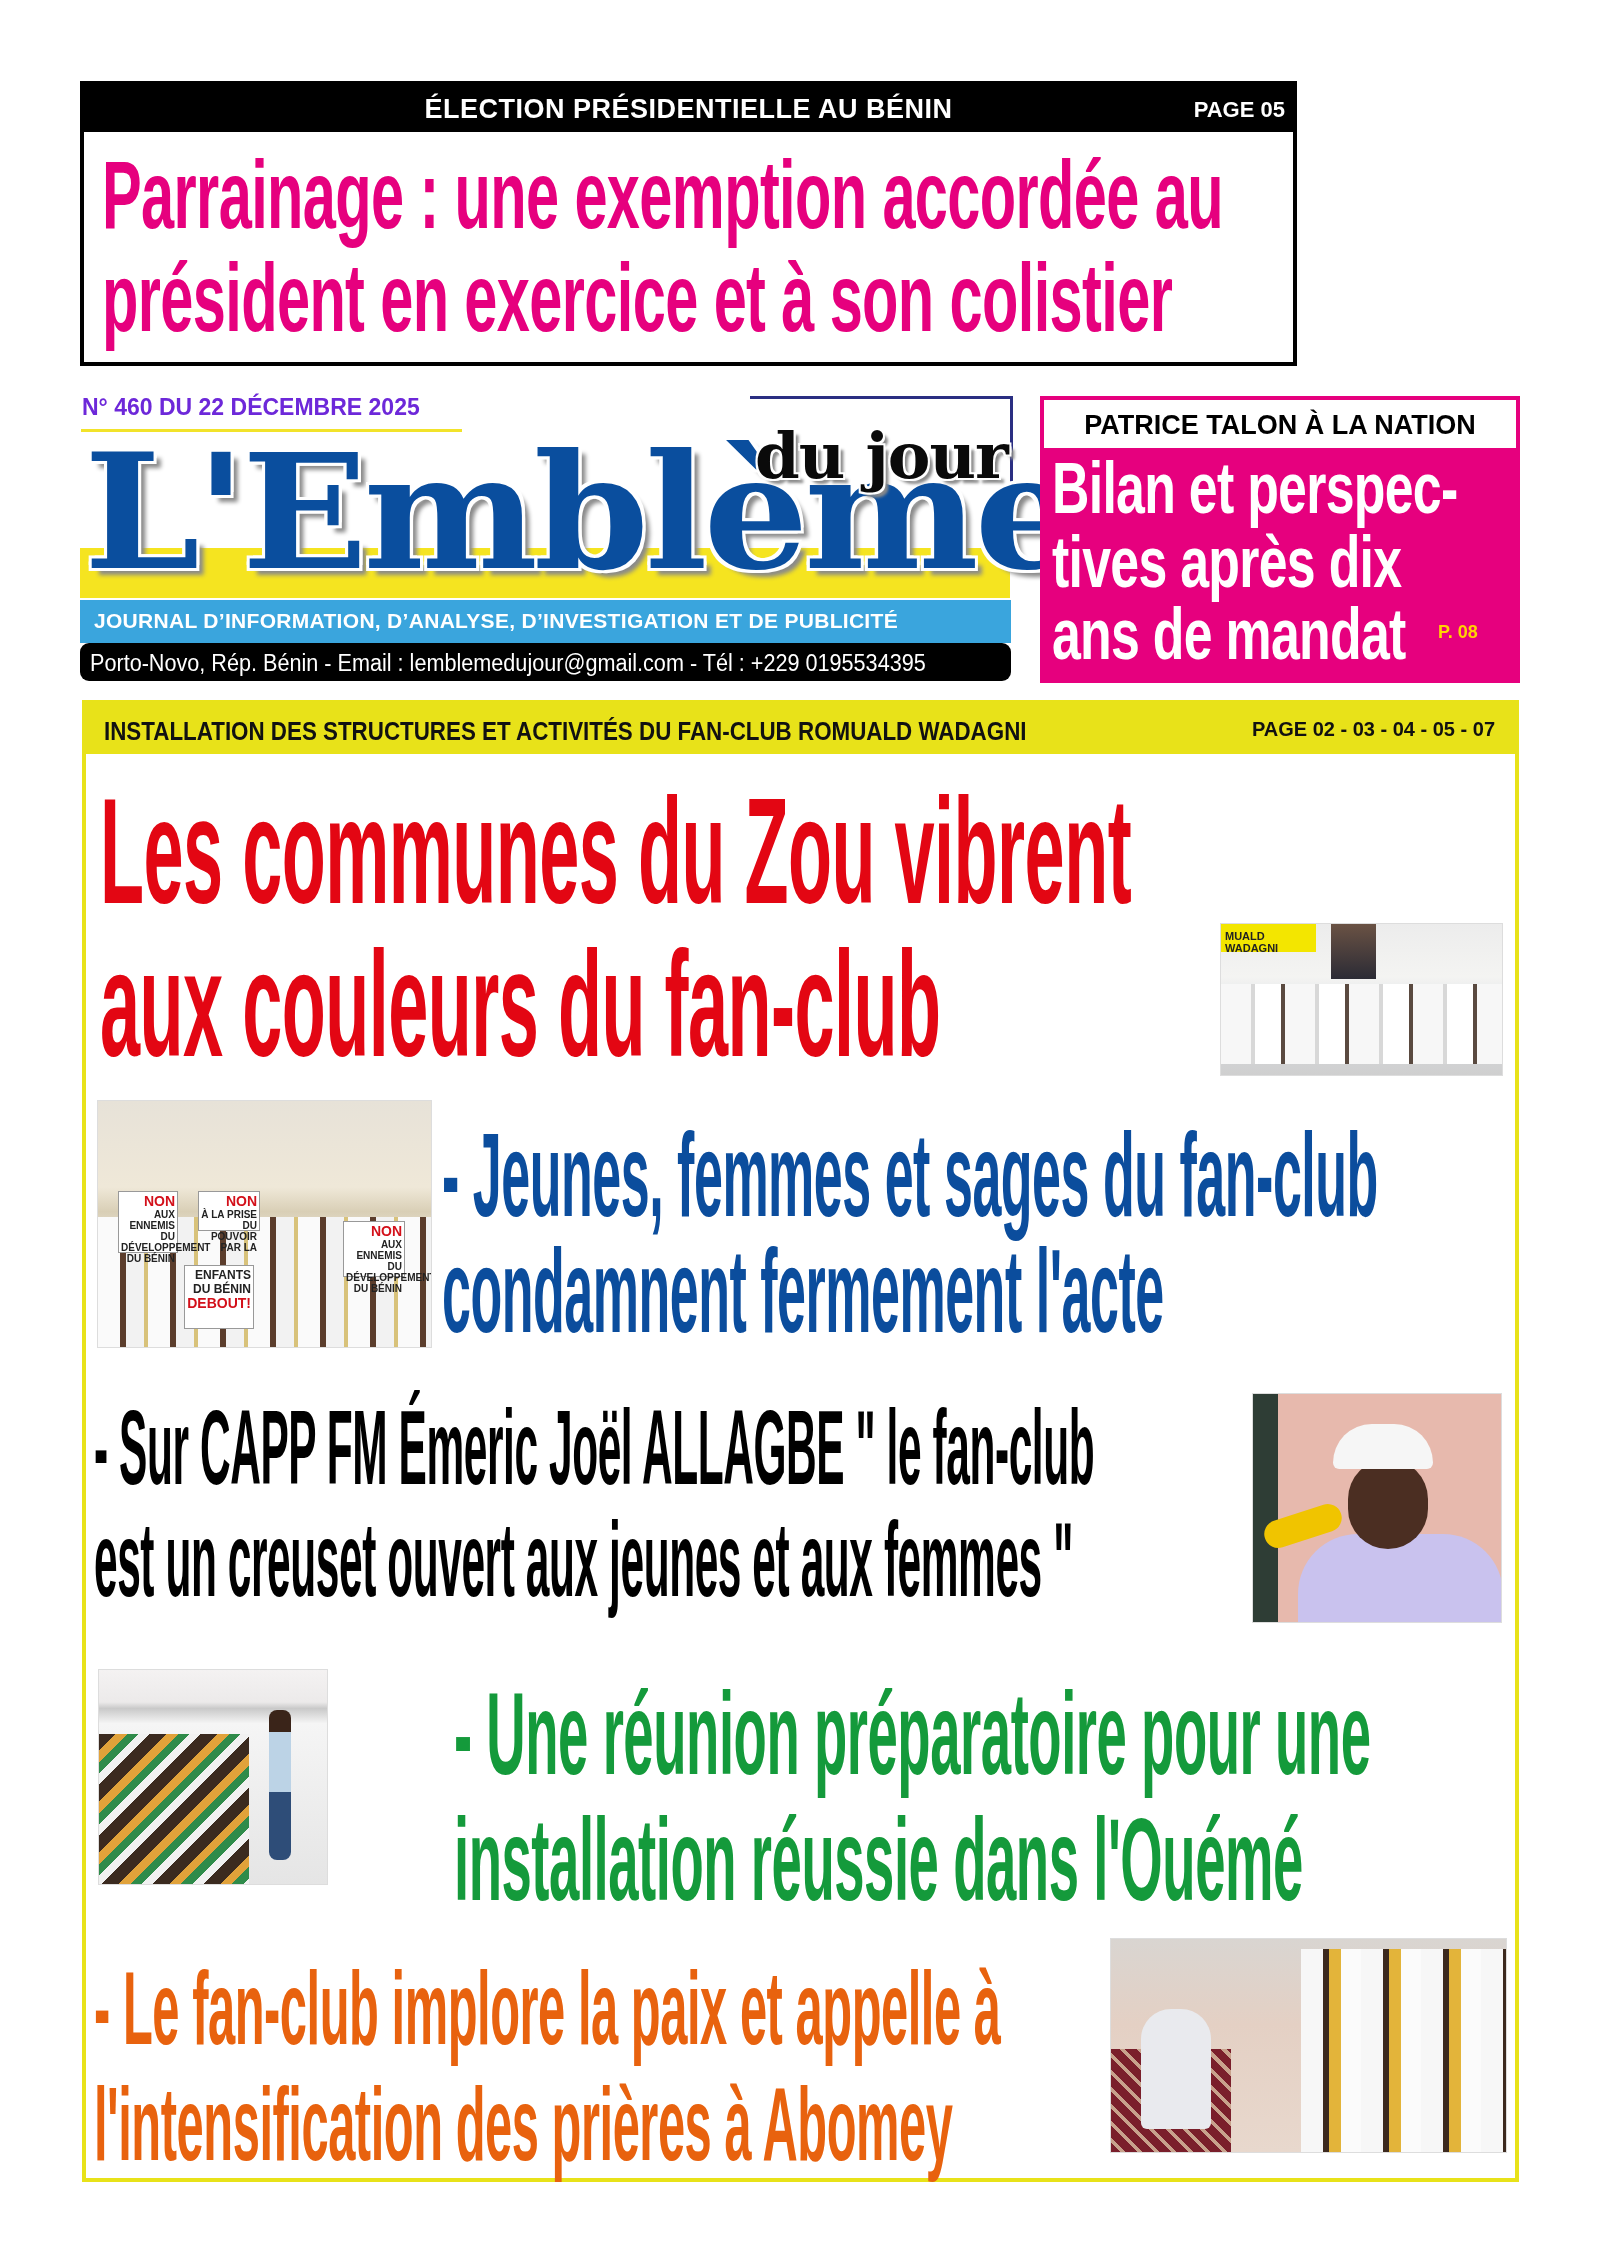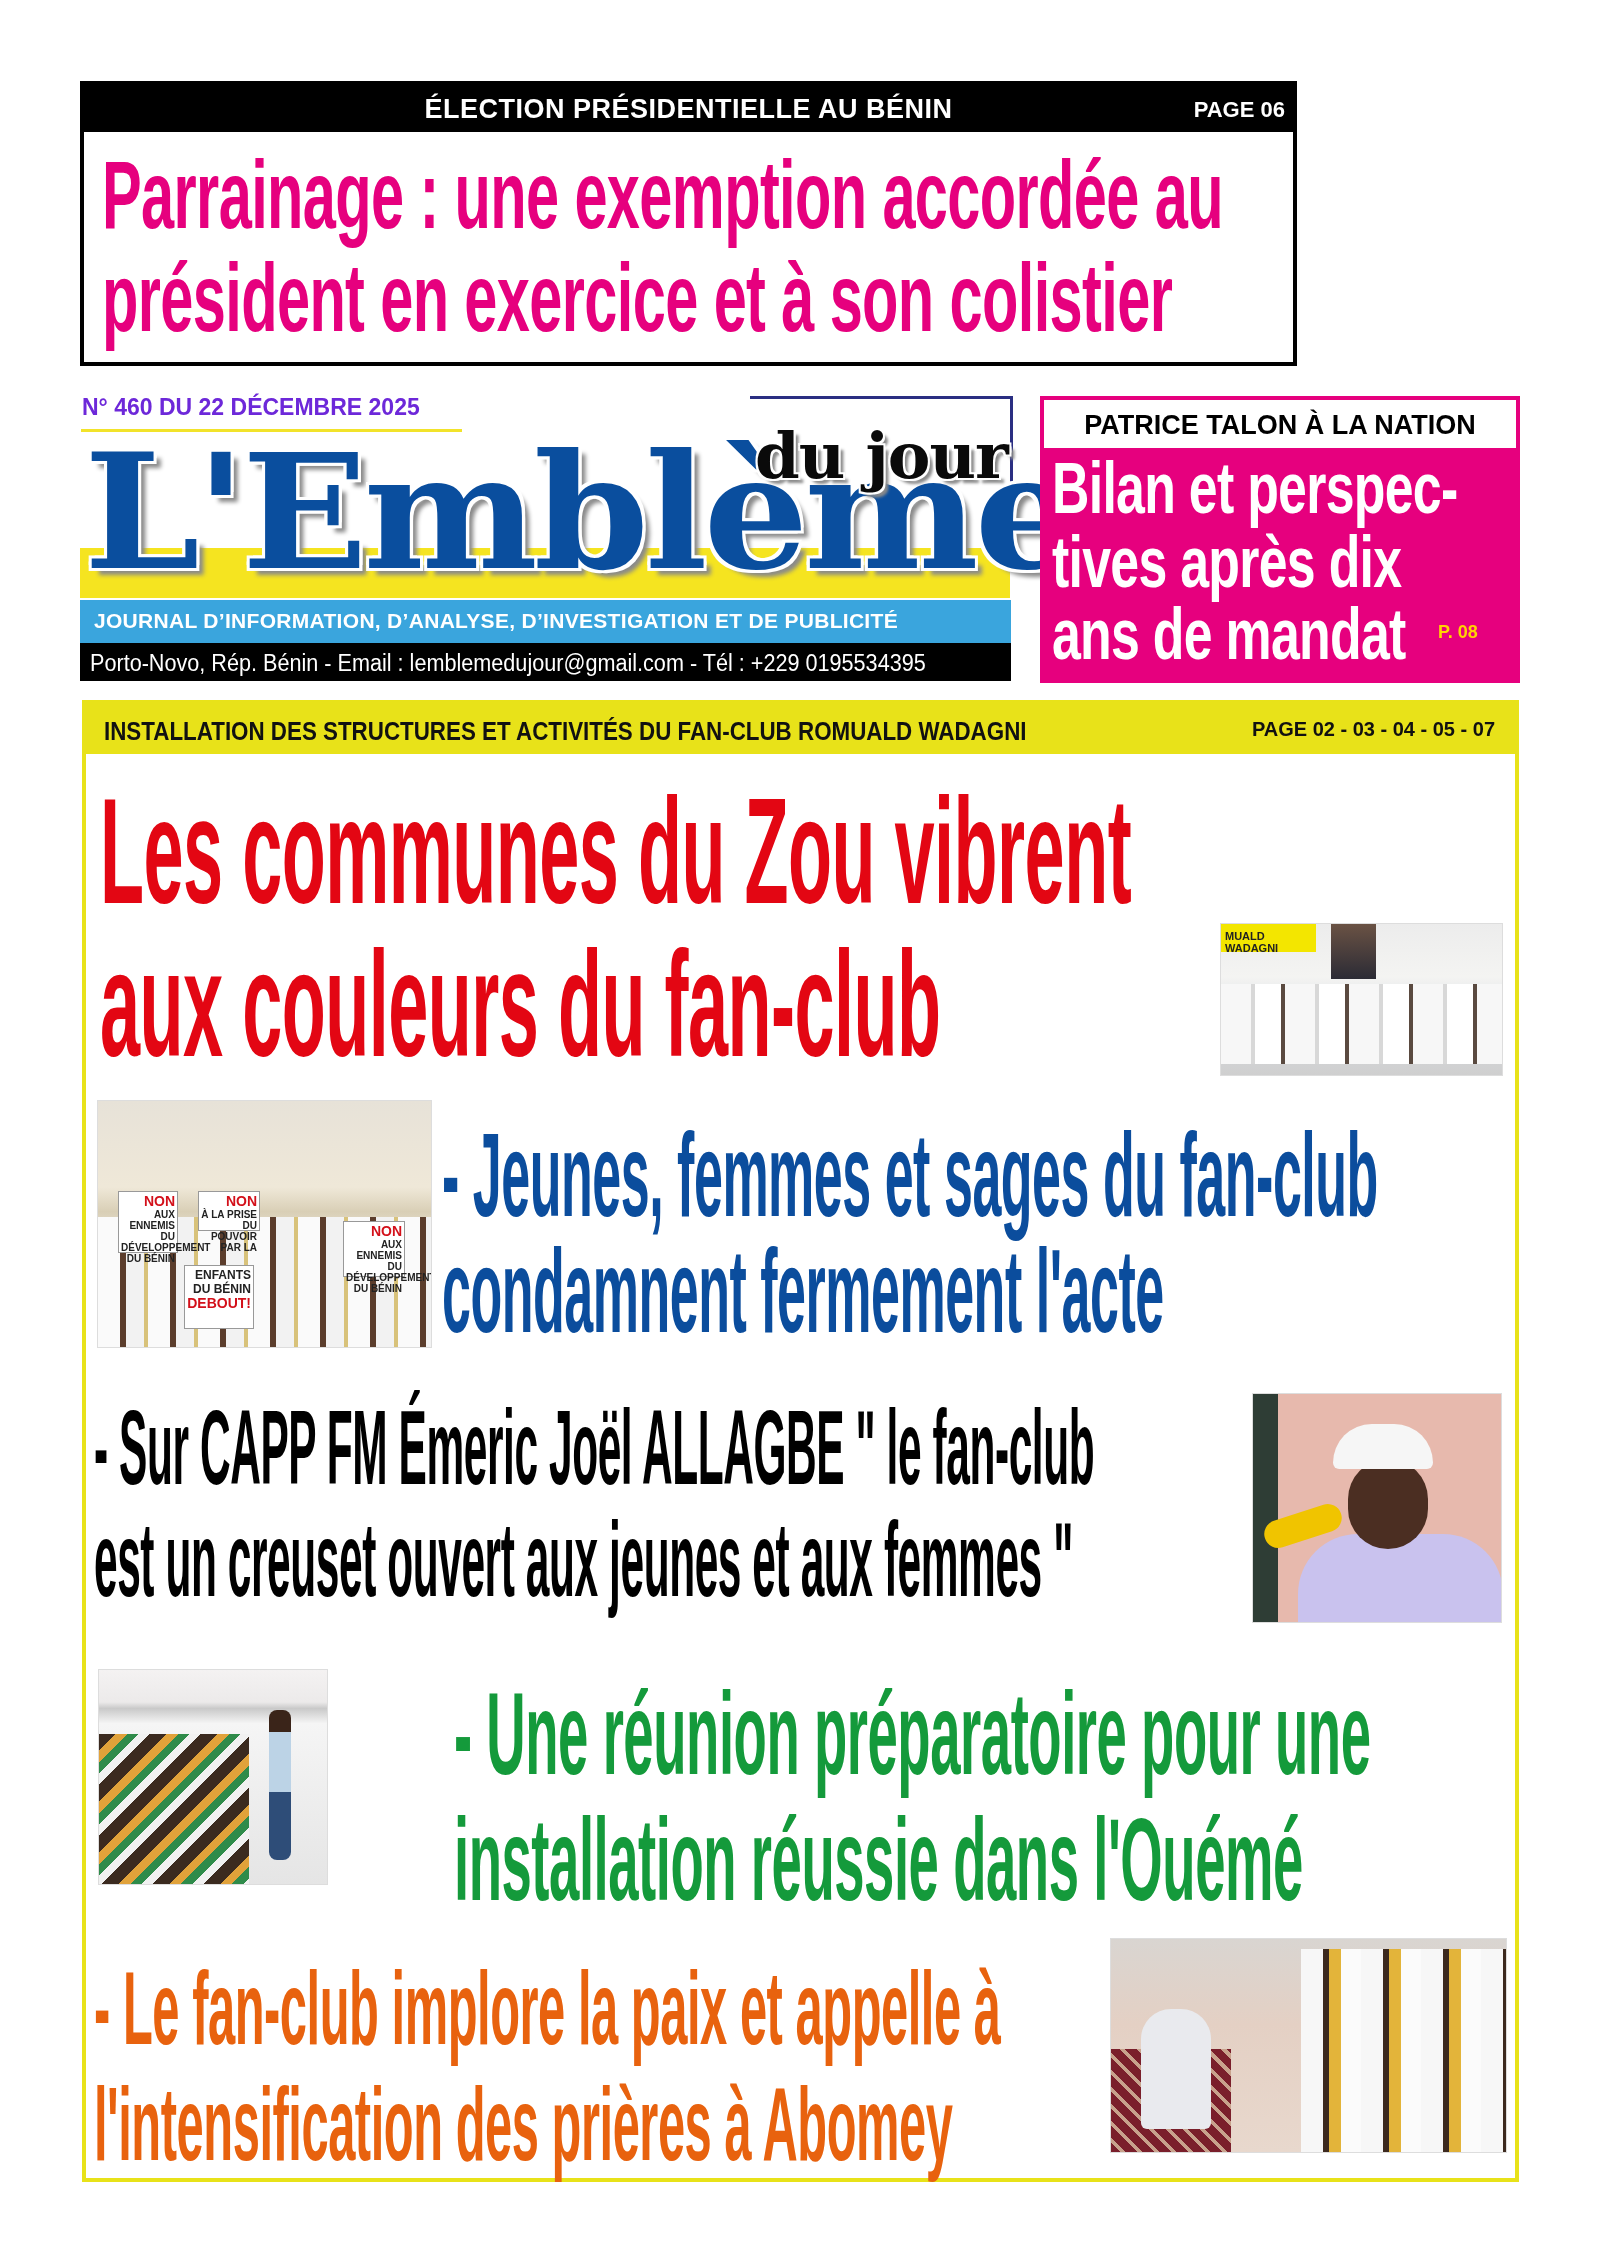--- a/index.html
+++ b/index.html
@@ -27,21 +27,21 @@
     left: 84px; top: 432px; font-family: "DejaVu Serif", serif; font-weight: 700; font-size: 160px; line-height: 160px; color: #0a4e9e;
     transform: scaleX(1.03); transform-origin: left top; letter-spacing: -4px;
     text-shadow: 3px 3px 0 #ffffff, -3px -3px 0 #ffffff, 3px -3px 0 #ffffff, -3px 3px 0 #ffffff, 7px 7px 4px #8a8a8a;
   }
   #logo-dujour {
     left: 755px; top: 424px; font-family: "DejaVu Serif", serif; font-weight: 700; font-size: 64px; line-height: 64px; color: #0a0a0a;
     text-shadow: 2px 2px 0 #ffffff, -2px -2px 0 #ffffff, 2px -2px 0 #ffffff, -2px 2px 0 #ffffff, 5px 5px 3px #8a8a8a; letter-spacing: -1px;
   }
   #tagline-band { left: 80px; top: 600px; width: 931px; height: 43px; background: #3aa5dd; }
   #tagline { left: 14px; top: 9px; color: #fff; font-weight: 700; font-size: 21px; letter-spacing: 0.3px; }
-  #contact-band { left: 80px; top: 643px; width: 931px; height: 38px; background: #000; }
+  #contact-band { left: 80px; top: 643px; width: 931px; height: 38px; background: #000; border-radius: 9px; }
   #contact { left: 10px; top: 7px; color: #fff; font-size: 23px; transform: scaleX(0.94); transform-origin: left top; white-space: nowrap; }
 
   
   #talon-box { left: 1040px; top: 396px; width: 480px; height: 287px; border: 4px solid #e6007e; box-sizing: border-box; background: #e6007e; }
   #talon-kicker-bar { left: 0; top: 0; width: 100%; height: 48px; background: #fff; }
   #talon-kicker { left: 0; width: 100%; top: 10px; text-align: center; font-weight: 700; font-size: 27px; color: #000; }
   .talon-line { left: 8px; color: #fff; font-size: 72px; line-height: 72px; transform: scaleX(0.72); }
   #talon-page { left: 394px; top: 222px; color: #ffd400; font-weight: 700; font-size: 18px; }
 
   
@@ -92,21 +92,21 @@
   #photo-prayer .people { position: absolute; left: 190px; top: 10px; width: 207px; height: 205px;
     background: repeating-linear-gradient(90deg, #f7f7f7 0 22px, #3d2a1f 22px 28px, #e3b43a 28px 40px, #fbfbfb 40px 60px); }
   #photo-prayer .elder { position: absolute; left: 30px; top: 70px; width: 70px; height: 120px; background: #e9eaee; border-radius: 30px 30px 6px 6px; }
 </style>
 </head>
 <body>
 
 <div id="top-box" class="abs">
   <div id="top-kicker-bar" class="abs">
     <div id="top-kicker" class="abs">ÉLECTION PRÉSIDENTIELLE AU BÉNIN</div>
-    <div id="top-page" class="abs">PAGE 06</div>
+    <div id="top-page" class="abs">PAGE 05</div>
   </div>
   <div class="abs cond pink-head-line" style="top:62px">Parrainage : une exemption accordée au</div>
   <div class="abs cond pink-head-line" style="top:165px">président en exercice et à son colistier</div>
 </div>
 
 <div id="issue-line" class="abs">N° 460 DU 22 DÉCEMBRE 2025</div>
 <div id="yellow-rule" class="abs"></div>
 <div id="navy-rule-h" class="abs"></div>
 <div id="navy-rule-v" class="abs"></div>
 <div id="logo-yellow" class="abs"></div>

